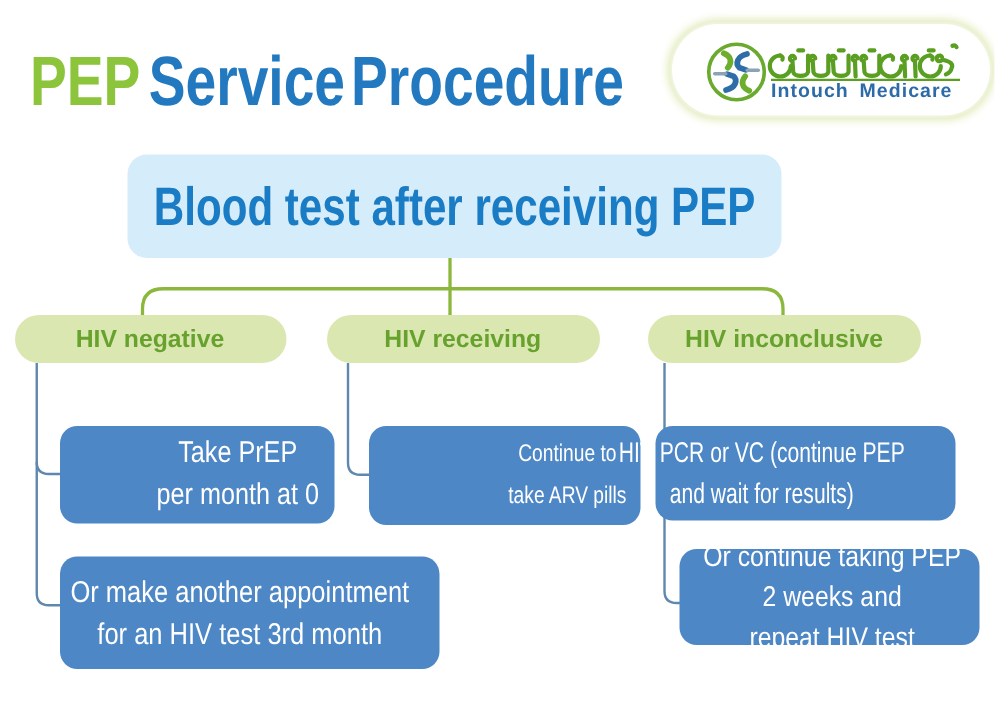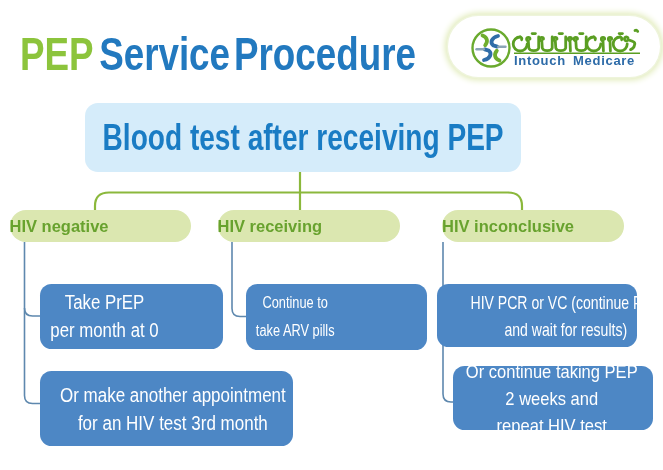--- a/index.html
+++ b/index.html
@@ -11,24 +11,24 @@
   .title .g{color:#8cc43c}
   .title .b{color:#2279bf}
   .logo{left:448px;top:16px;width:212px;height:61px;background:#ffffff;
         border-radius:31px;box-shadow:0 0 0 1.5px #eef4db,0 0 6px 3px #dfeab5}
   .bigbox{left:85px;top:103px;width:436px;height:69px;background:#d5ecfa;
           border-radius:13px;color:#1a7cc4;font-weight:bold;font-size:36px;
           display:flex;align-items:center;justify-content:center;
           white-space:nowrap;padding-top:1px;box-sizing:border-box}
   
   .pill{height:32px;top:210px;background:#dbe7b0;border-radius:16px;
-        color:#68a22e;font-weight:bold;font-size:16.5px;
+        color:#68a22e;font-weight:bold;font-size:16.5px;text-align:center;
         line-height:32px}
   .bbox{background:#4d87c5;border-radius:11.5px;color:#ffffff;font-weight:normal;
-        text-align:center;display:flex;align-items:center;justify-content:flex-start}
+        text-align:center;display:flex;align-items:center;justify-content:flex-end}
   .bbox div{width:max-content;white-space:nowrap;text-align:center}
 </style>
 </head>
 <body>
 
 <svg class="abs" style="left:0;top:0" width="663" height="470" viewBox="0 0 663 470">
   <g fill="none" stroke="#8bb83c" stroke-width="2.2">
     <path d="M300,172 L300,210"></path>
     <path d="M95,210 L95,206 Q95,192.5 109,192.5 L508,192.5 Q522,192.5 522,206 L522,210"></path>
   </g>
@@ -81,21 +81,21 @@
   <path d="M66,37.2 L192,37.2" stroke="#5a9e22" stroke-width="1.5"></path>
   <text x="66" y="48.8" font-family="Liberation Sans" font-weight="bold" font-size="13" letter-spacing="0.7" fill="#2d6ba8">Intouch Medicare</text>
 </svg>
 
 <div class="abs bigbox">
     <span style="display:inline-block;width:max-content;transform:scaleX(0.78)">Blood test after receiving PEP</span>
   </div>
 
 <div class="abs pill" style="left:9.5px;width:181px">HIV negative</div>
 <div class="abs pill" style="left:217.5px;width:182px">HIV receiving</div>
-<div class="abs pill" style="left:442px;width:181.5px">HIV inconclusive</div>
+<div class="abs pill" style="left:432px;width:181.5px">HIV inconclusive</div>
 
 <div class="abs bbox" style="left:40px;top:283.5px;width:183px;height:65px;font-size:20px;line-height:28px">
   <div style="transform:scaleX(0.84)">Take PrEP<br>per month at 0</div>
 </div>
 <div class="abs bbox" style="left:40px;top:371px;width:253px;height:75px;font-size:20px;line-height:28px">
   <div style="transform:scaleX(0.85)">Or make another appointment<br>for an HIV test 3rd month</div>
 </div>
 <div class="abs bbox" style="left:246px;top:283.5px;width:181px;height:66px;font-size:16px;line-height:28px">
   <div style="transform:scaleX(0.80)">Continue to<br>take ARV pills</div>
 </div>

